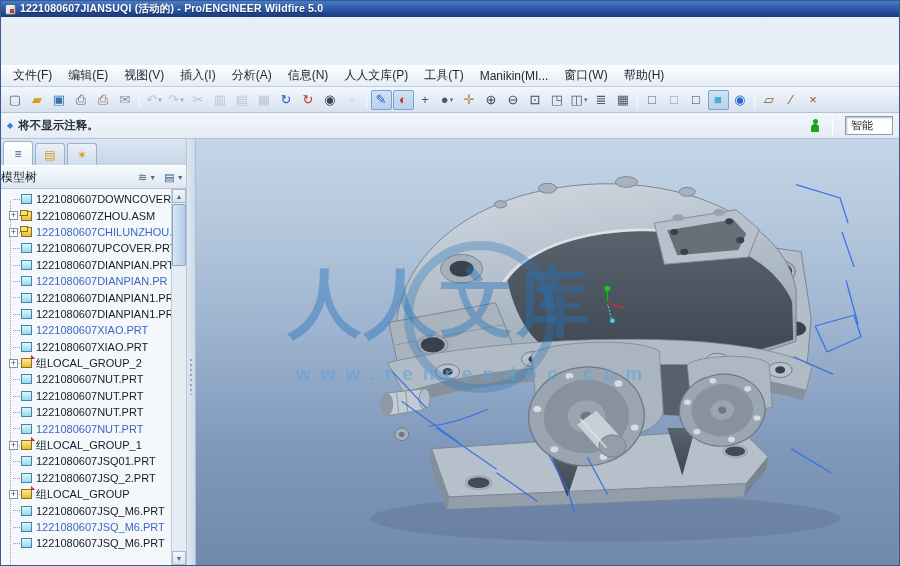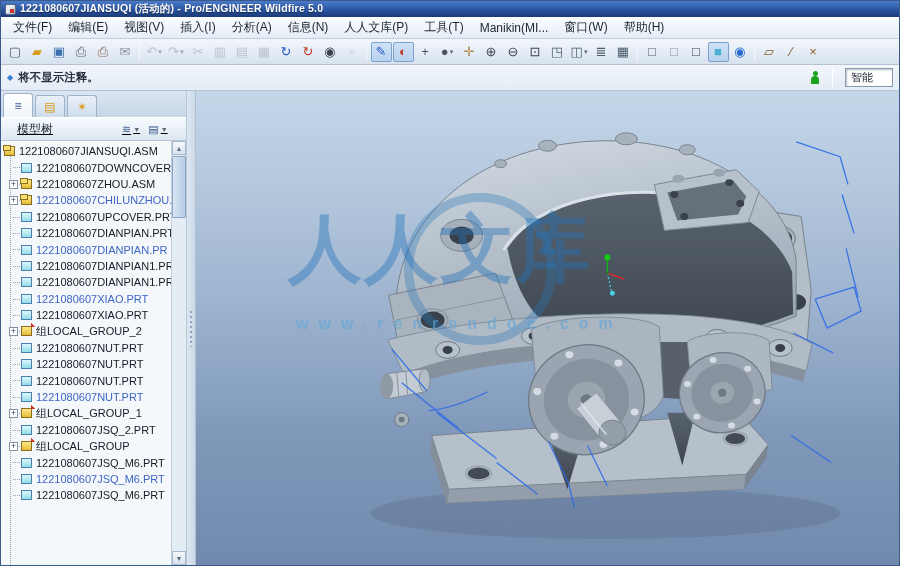--- a/index.html
+++ b/index.html
@@ -11,21 +11,21 @@
   .titlebar { height:16px; background:linear-gradient(#4a7ac8,#2a55a2 55%,#1a3a78);
     display:flex; align-items:center; padding:0 4px; flex:none; }
   .app-icon { width:11px; height:11px; margin-right:4px; border-radius:2px;
     background:linear-gradient(135deg,#e8eef4 40%,#9aa8b8); border:1px solid #5a6a80; position:relative; }
   .app-icon::after { content:""; position:absolute; right:1px; bottom:1px; width:4px; height:4px; background:#c33; }
   .win-title { color:#fff; font-size:10.5px; font-weight:bold; white-space:nowrap;
     text-shadow:0 1px 1px rgba(0,0,0,.5); letter-spacing:.2px; }
 
   
   .menubar { height:22px; background:linear-gradient(#fbfdff,#e6edf6); border-bottom:1px solid #c2cedd;
-    display:flex; align-items:center; padding:0 4px; flex:none; }
+    display:flex; align-items:center; padding:0 4px; flex:none;margin-top:48px; }
   .menu-item { font-size:12px; color:#1c2430; padding:2px 8px; white-space:nowrap; cursor:default; }
 
   
   .toolbar { height:26px; background:linear-gradient(#f3f7fc,#d7e2ef); border-bottom:1px solid #b4c2d4;
     display:flex; align-items:center; padding:0 3px; flex:none; overflow:hidden; }
   .tool { height:20px; min-width:21px; display:flex; align-items:center; justify-content:center;
     border:1px solid transparent; border-radius:2px; margin:0 0.5px; padding:0 1px; }
   .tool .glyph { font-size:13px; line-height:13px; }
   .tool.pressed { background:linear-gradient(#cfe2f6,#b8d2ee); border-color:#7aa2cc; }
   .tool.disabled { opacity:.55; }
@@ -49,21 +49,21 @@
   
   .main { flex:1; display:flex; min-height:0; }
 
   
   .navigator { width:186px; flex:none; background:#e7eef6; display:flex; flex-direction:column; border-right:1px solid #b8c6d8; }
   .nav-tabs { height:26px; background:linear-gradient(#dbe6f2,#c7d5e6); display:flex; align-items:flex-end; padding:2px 2px 0 2px; gap:2px; flex:none; }
   .nav-tab { width:30px; height:22px; display:flex; align-items:center; justify-content:center;
     border:1px solid #9fb2c8; border-bottom:none; border-radius:3px 3px 0 0; background:linear-gradient(#e9f1f9,#cfdded); font-size:12px; }
   .nav-tab.active { background:linear-gradient(#ffffff,#eef4fa); height:24px; }
   .nav-header { height:24px; background:linear-gradient(#f6fafd,#dde7f2); border-top:1px solid #fff; border-bottom:1px solid #b8c6d8;
-    display:flex; align-items:center; padding:0 16px; flex:none;text-decoration:underline; }
+    display:flex; align-items:center; padding:0 0; flex:none; }
   .nav-title { font-size:12px; color:#202a36; }
   .nav-hbuttons { margin-left:auto; display:flex; gap:3px; }
   .nav-hbtn { height:18px; min-width:24px; border:1px solid transparent; border-radius:2px;
     display:flex; align-items:center; justify-content:center; font-size:11px; color:#3a5a8a; }
   .nav-hbtn .dd { font-size:7px; color:#5a6a7a; margin-left:2px; }
 
   .tree-wrap { flex:1; display:flex; min-height:0; }
   .tree { flex:1; background:#f4f8fb; position:relative; overflow:hidden; padding:2px 0 0 3px; }
   .tree-vline { position:absolute; left:9px; top:12px; height:412px; border-left:1px dotted #94a2b2; }
   .trow { height:16.4px; display:flex; align-items:center; position:relative; white-space:nowrap; }
@@ -94,23 +94,23 @@
   .sash { width:9px; flex:none; background:linear-gradient(90deg,#dde7f1,#cbd9e8); border-right:1px solid #aebfd2; position:relative; }
   .sash::after { content:""; position:absolute; left:3px; top:220px; width:2px; height:36px;
     background:repeating-linear-gradient(#93a6bc 0 2px, transparent 2px 5px); }
 
   
   .viewport { flex:1; position:relative; overflow:hidden;
     background:linear-gradient(180deg,#c4d6e8 0%,#b6c9de 18%,#9db3cf 45%,#8099bb 72%,#7189ac 100%); }
   .viewport svg { position:absolute; inset:0; width:100%; height:100%; }
   .wm-circle { position:absolute; left:208px; top:102px; width:152px; height:152px;
     border:9px solid rgba(40,120,185,.34); border-radius:50%; z-index:3; }
-  .wm-title { position:absolute; left:92px; top:120px; z-index:3; font-family:"DejaVu Serif", serif;
+  .wm-title { position:absolute; left:92px; top:126px; z-index:3; font-family:"DejaVu Serif", serif;
     font-size:74px; font-weight:bold; letter-spacing:2px; color:rgba(35,115,185,.42); line-height:1; }
-  .wm-url { position:absolute; left:100px; top:224px; z-index:3; font-size:16px; font-weight:bold;
+  .wm-url { position:absolute; left:100px; top:224px; z-index:3; font-size:19px; font-weight:bold;
     letter-spacing:10px; color:rgba(95,165,215,.62); }
 </style>
 </head>
 <body>
 
 <div id="app">
 
   <div class="titlebar">
     <span class="app-icon"></span>
     <span class="win-title">1221080607JIANSUQI (活动的) - Pro/ENGINEER Wildfire 5.0</span>
@@ -282,24 +282,20 @@
             </span>
             <span class="nav-hbtn">
               <span>▤</span>
               <span class="dd">▼</span>
             </span>
           </span>
       </div>
       <div class="tree-wrap">
         <div class="tree">
           <div class="tree-vline"></div>
-        <div class="trow">
-              <span class="ticon asm-root"></span>
-              <span class="tlabel">1221080607JIANSUQI.ASM</span>
-            </div>
             <div class="trow child">
               <span class="ticon part"></span>
               <span class="tlabel">1221080607DOWNCOVER.PR</span>
             </div>
             <div class="trow child">
               <span class="expander">+</span>
               <span class="ticon asm"></span>
               <span class="tlabel">1221080607ZHOU.ASM</span>
             </div>
             <div class="trow child">
@@ -353,20 +349,24 @@
               <span class="tlabel">1221080607NUT.PRT</span>
             </div>
             <div class="trow child">
               <span class="ticon part"></span>
               <span class="tlabel hl">1221080607NUT.PRT</span>
             </div>
             <div class="trow child">
               <span class="expander">+</span>
               <span class="ticon group"></span>
               <span class="tlabel">组LOCAL_GROUP_1</span>
+            </div>
+            <div class="trow child">
+              <span class="ticon part"></span>
+              <span class="tlabel">1221080607JSQ01.PRT</span>
             </div>
             <div class="trow child">
               <span class="ticon part"></span>
               <span class="tlabel">1221080607JSQ_2.PRT</span>
             </div>
             <div class="trow child">
               <span class="expander">+</span>
               <span class="ticon group"></span>
               <span class="tlabel">组LOCAL_GROUP</span>
             </div>

